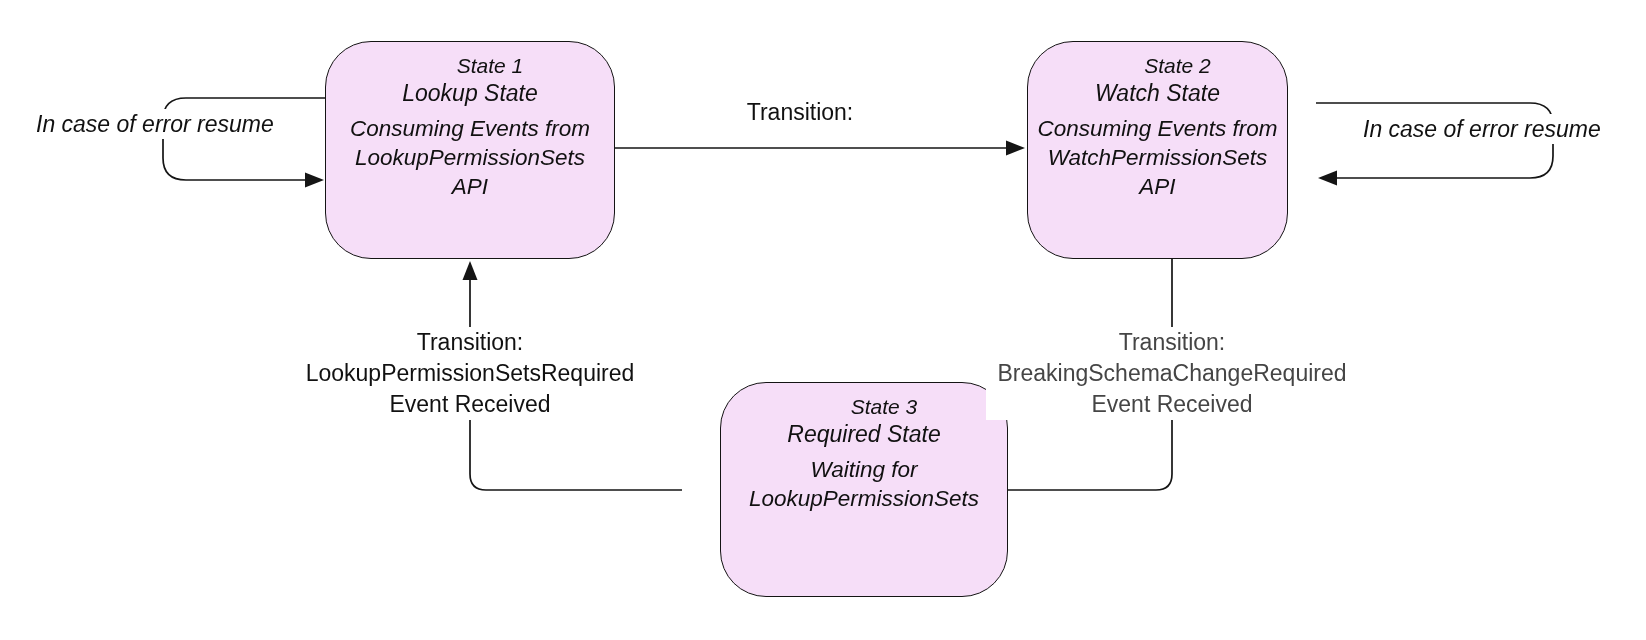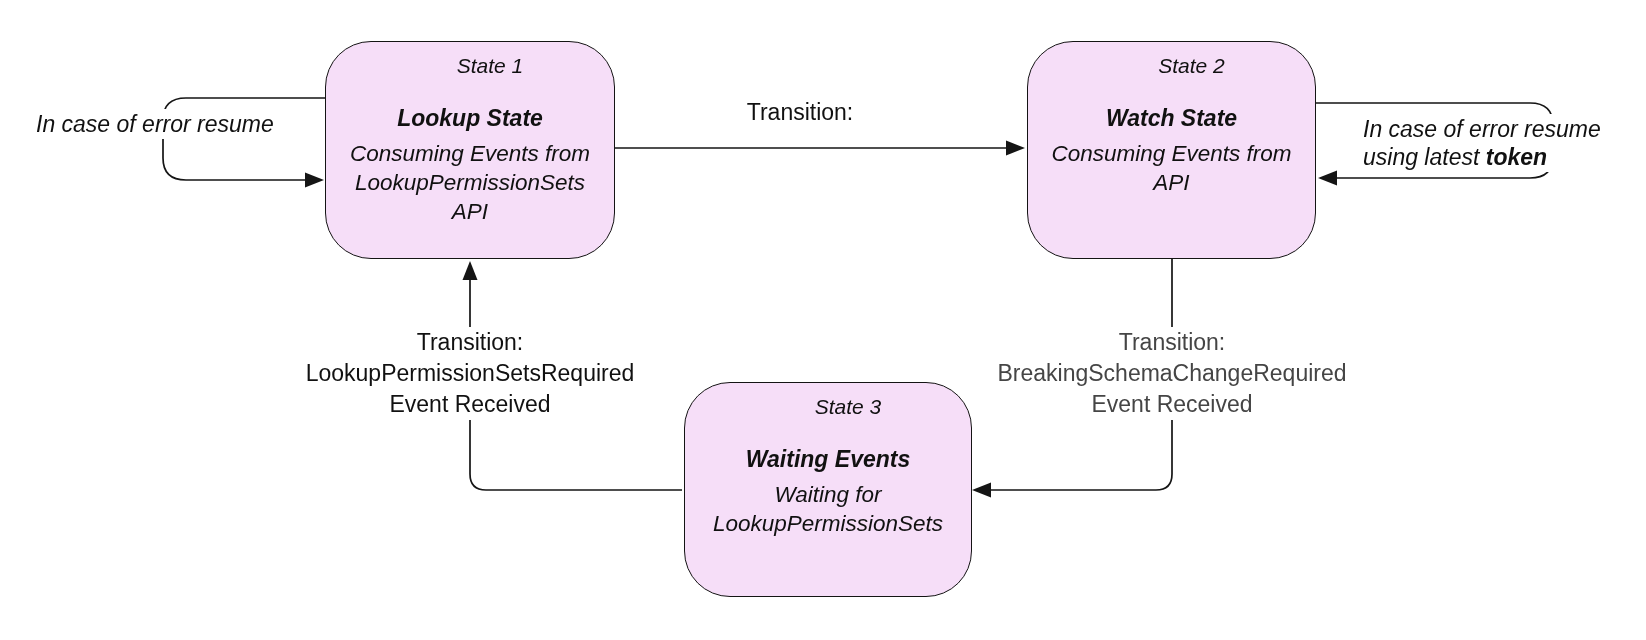--- a/index.html
+++ b/index.html
@@ -37,23 +37,22 @@
     text-align:center;
     padding-top:11px;
   }
   .state-title{
     font-style:italic;
     font-size:21px;
     line-height:26px;
     margin-left:40px;
   }
   .state-name{
-    margin-top:25px;
     font-style:italic;
-    font-weight:bold;
+    font-weight:normal;
     font-size:23px;
     line-height:28px;
   }
   .state-desc{
     margin-top:7px;
     font-style:italic;
     font-size:22.5px;
     line-height:29px;
   }
 
@@ -75,22 +74,22 @@
     font-style:italic;
     font-size:23px;
     line-height:28px;
     white-space:nowrap;
     padding:1px 3px;
   }
   .error-label b{ font-weight:bold; }
 
   
   #node-state1{ left:325px; top:41px;  width:290px; height:218px; }
-  #node-state2{ left:1027px; top:41px; width:289px; height:218px; }
-  #node-state3{ left:684px; top:382px; width:288px; height:215px; }
+  #node-state2{ left:1027px; top:41px; width:261px; height:218px; }
+  #node-state3{ left:720px; top:382px; width:288px; height:215px; }
 
   
   #label-t1{ left:655px; top:97px;  width:290px; }
   #label-t2{ left:986px; top:327px; width:372px; }
   #label-t3{ left:296px; top:327px; width:348px; }
 
   
   #label-cursor{ left:33px;   top:109px; }
   #label-token{  left:1360px; top:114px; }
 </style>
@@ -135,27 +134,28 @@
       <div>LookupPermissionSets</div>
       <div>API</div>
     </div>
   </div>
 
   <div class="state-node" id="node-state2">
     <div class="state-title">State 2</div>
     <div class="state-name">Watch State</div>
     <div class="state-desc">
       <div>Consuming Events from</div>
+      <div>WatchPermissionSets</div>
       <div>API</div>
     </div>
   </div>
 
   <div class="state-node" id="node-state3">
     <div class="state-title">State 3</div>
-    <div class="state-name">Waiting Events</div>
+    <div class="state-name">Required State</div>
     <div class="state-desc">
       <div>Waiting for</div>
       <div>LookupPermissionSets</div>
     </div>
   </div>
 
   <div class="transition-label" id="label-t1">
     <div>Transition:</div>
   </div>
 
@@ -170,16 +170,15 @@
     <div>LookupPermissionSetsRequired</div>
     <div>Event Received</div>
   </div>
 
   <div class="error-label" id="label-cursor">
     <div>In case of error resume</div>
   </div>
 
   <div class="error-label" id="label-token">
     <div>In case of error resume</div>
-    <div><span>using latest </span><b>token</b></div>
   </div>
 
 </div>
 
 </body></html>

